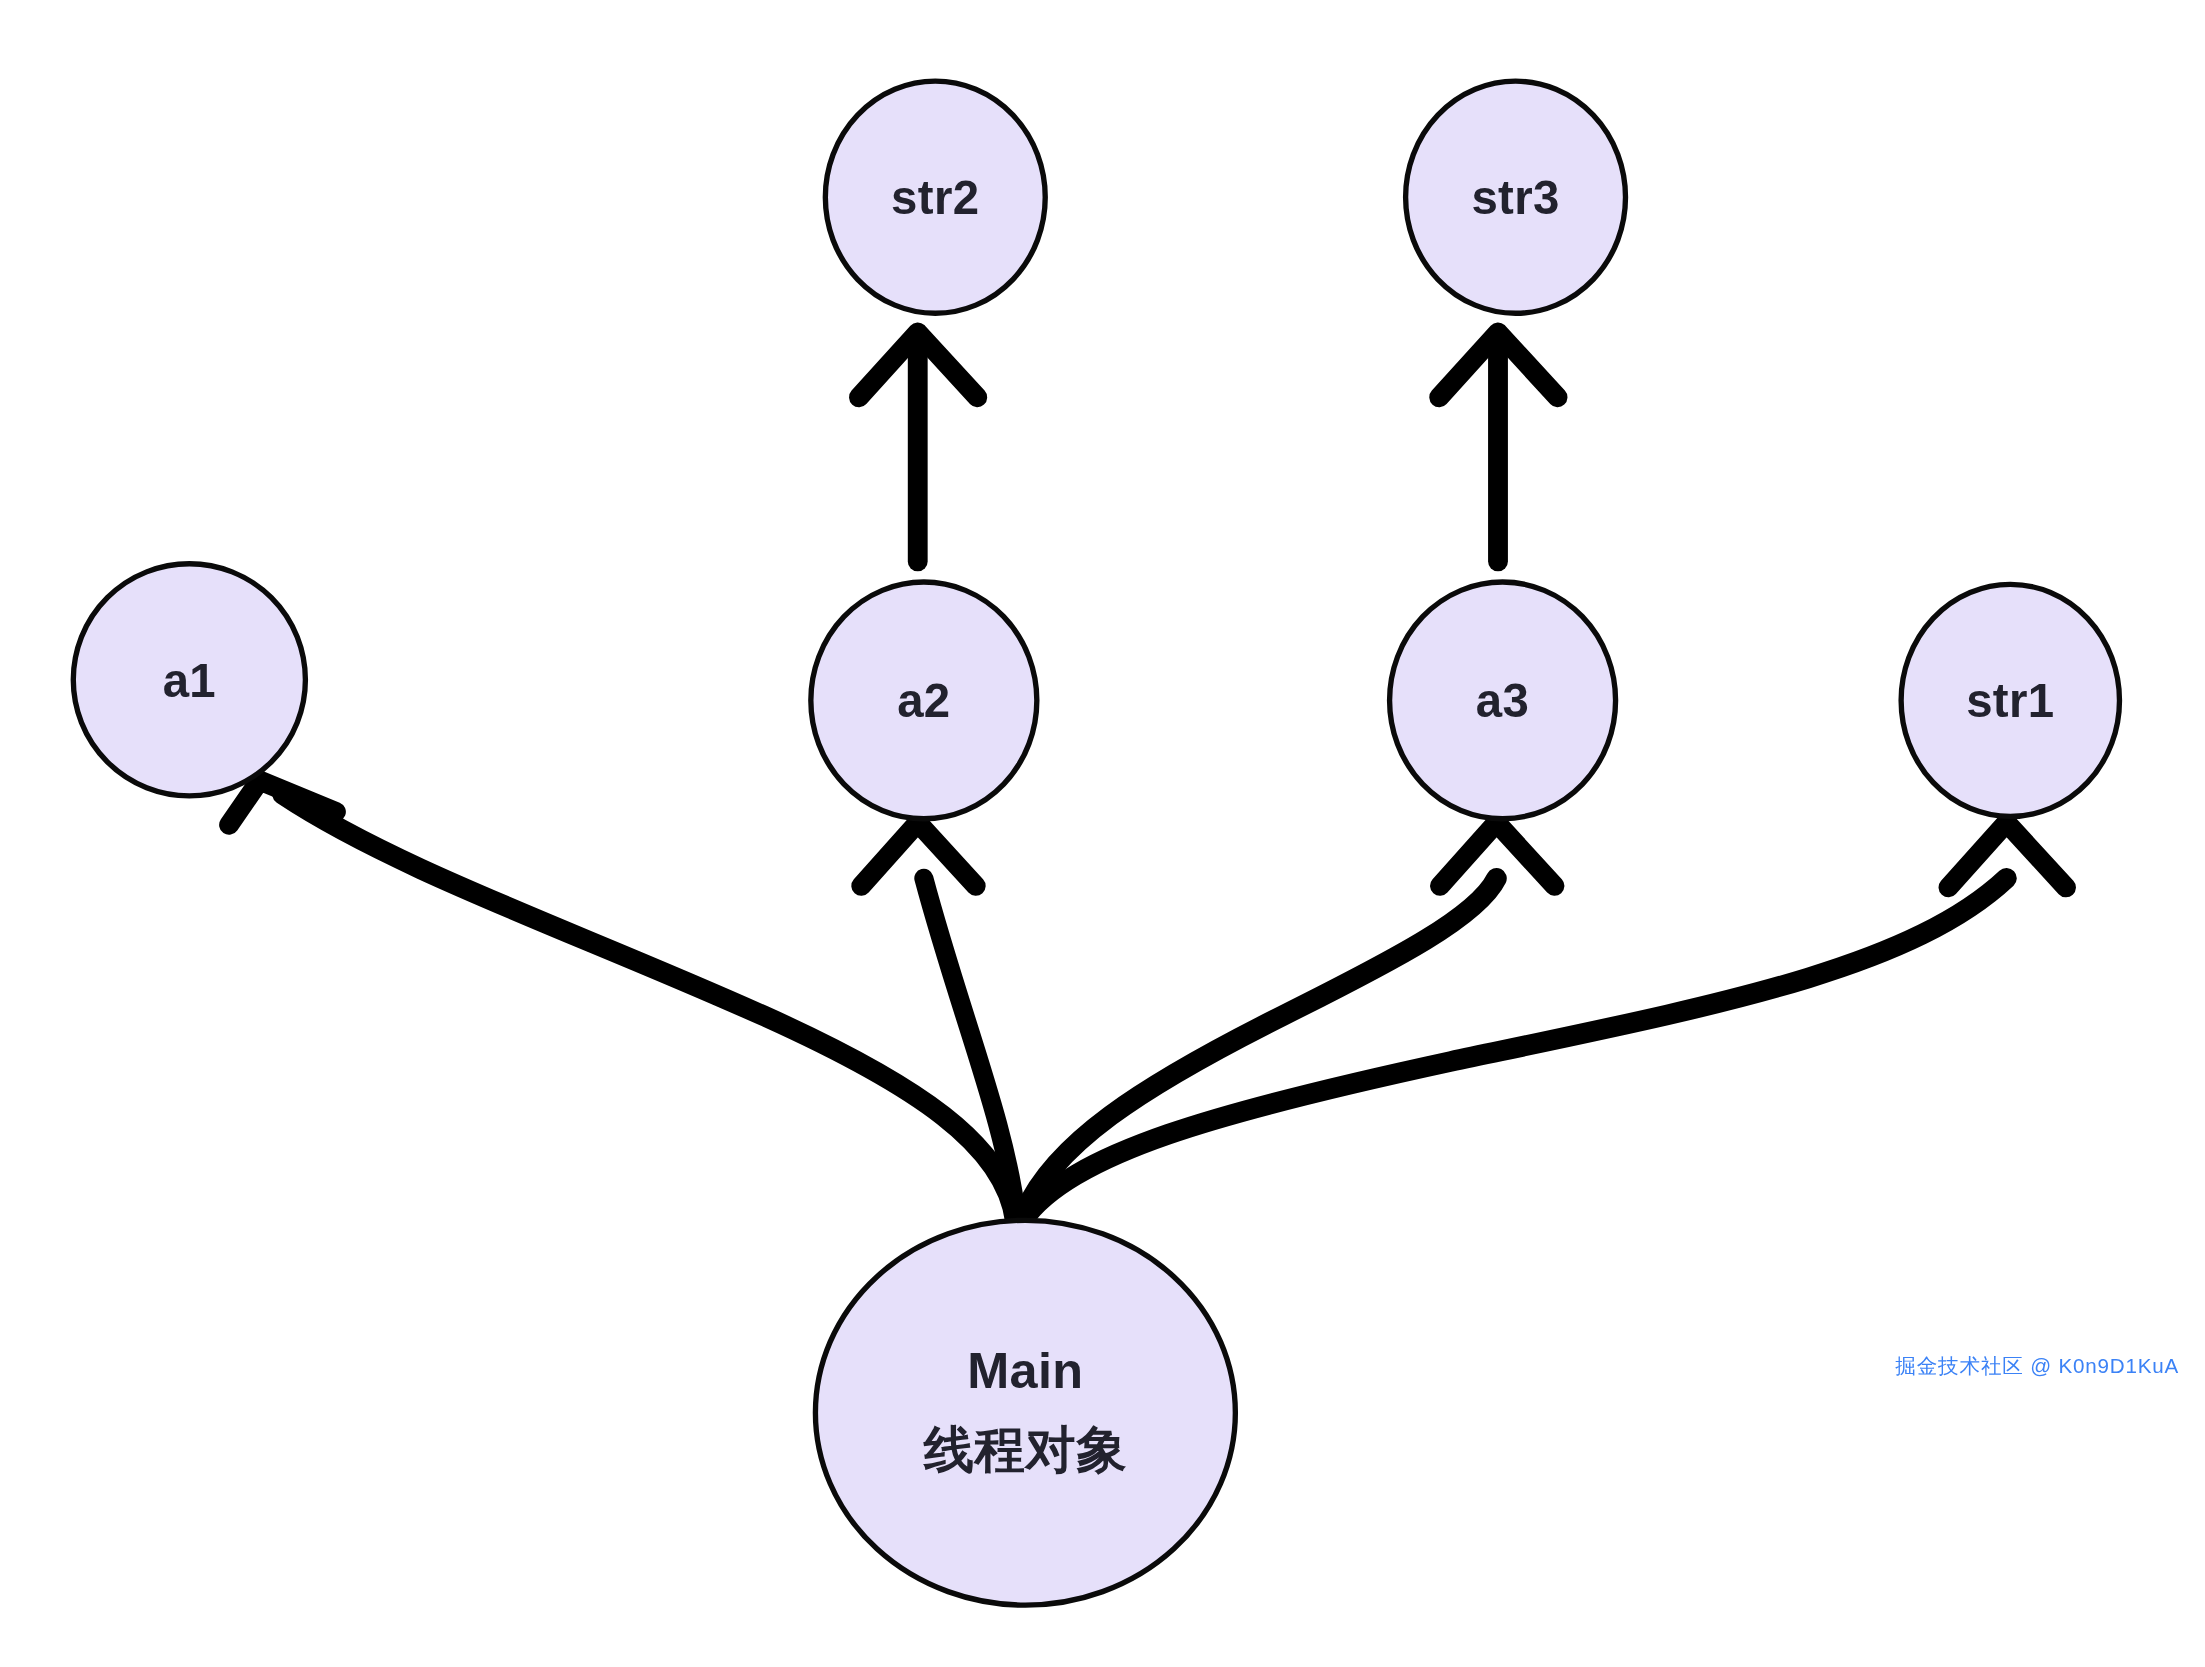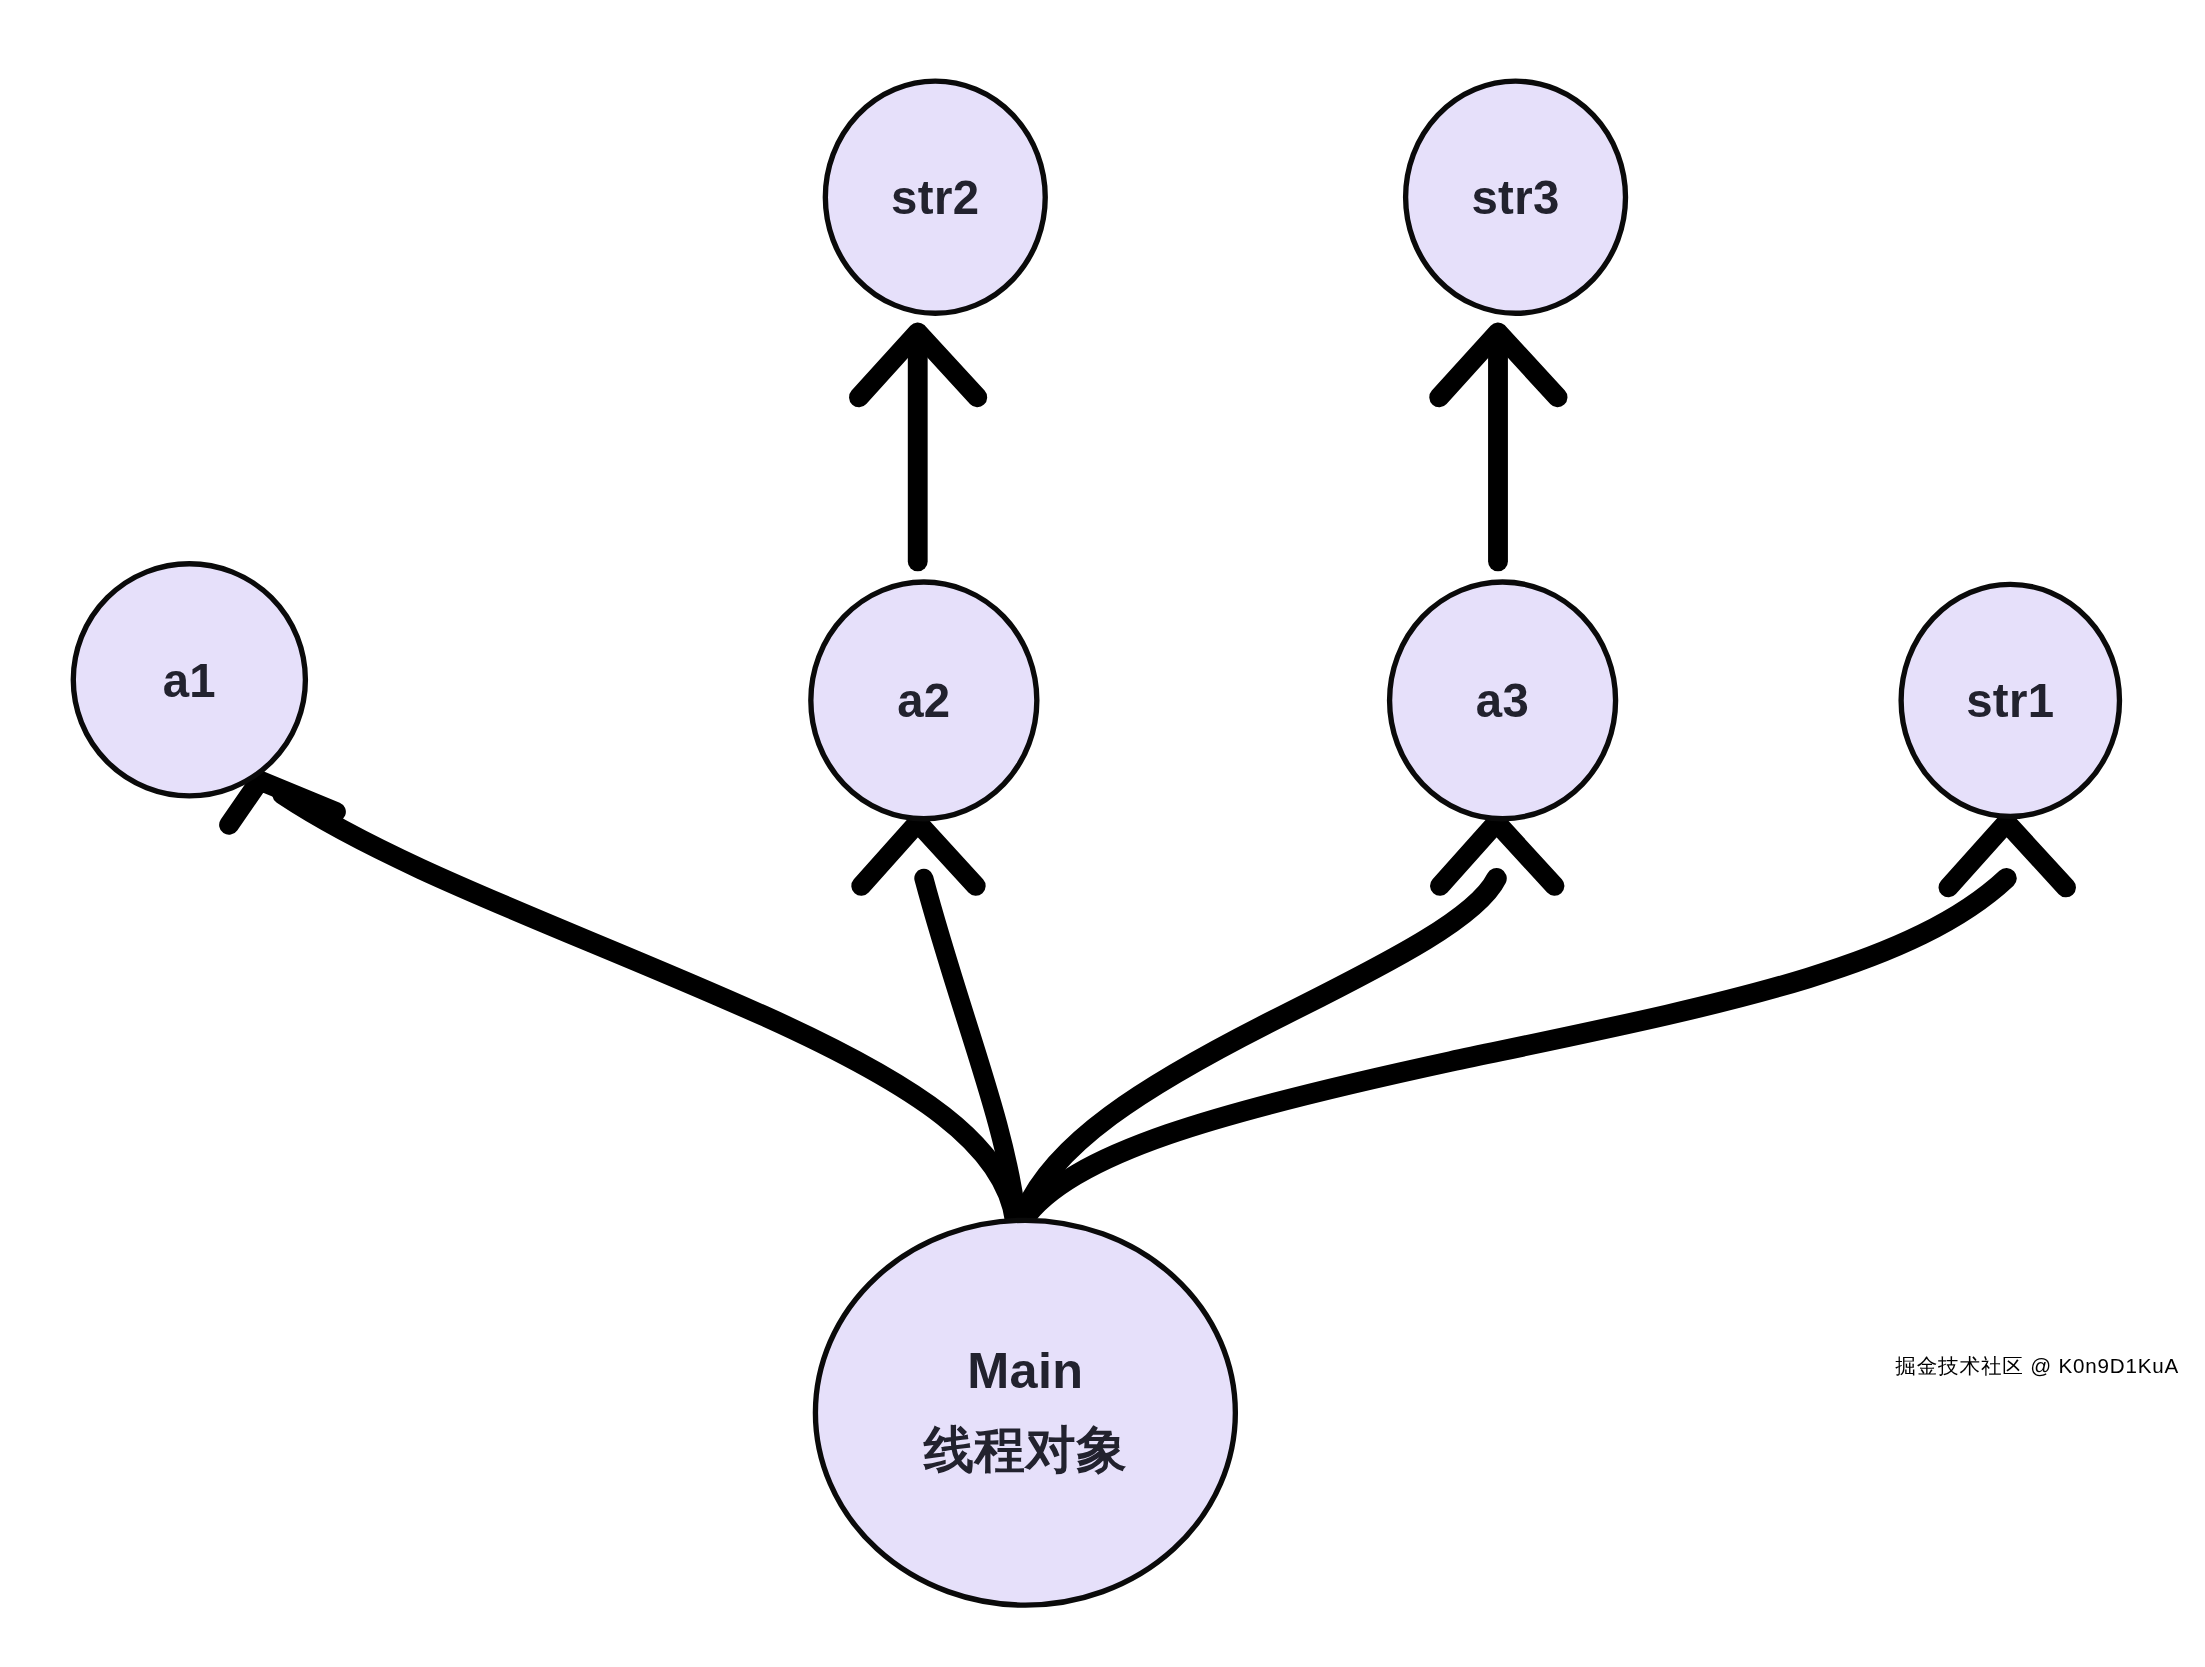--- a/index.html
+++ b/index.html
@@ -54,21 +54,21 @@
     fill: none;
     stroke: #000000;
     stroke-width: 26;
     stroke-linecap: round;
     stroke-linejoin: round;
   }
   .watermark {
     position: absolute;
     right: 26px;
     bottom: 26px;
-    color: #000000;
+    color: #3b82f6;
     font-family: "Liberation Sans", sans-serif;
     font-size: 20.6px;
     letter-spacing: 0.8px;
     white-space: nowrap;
     user-select: none;
   }
 </style>
 </head>
 <body>
 

